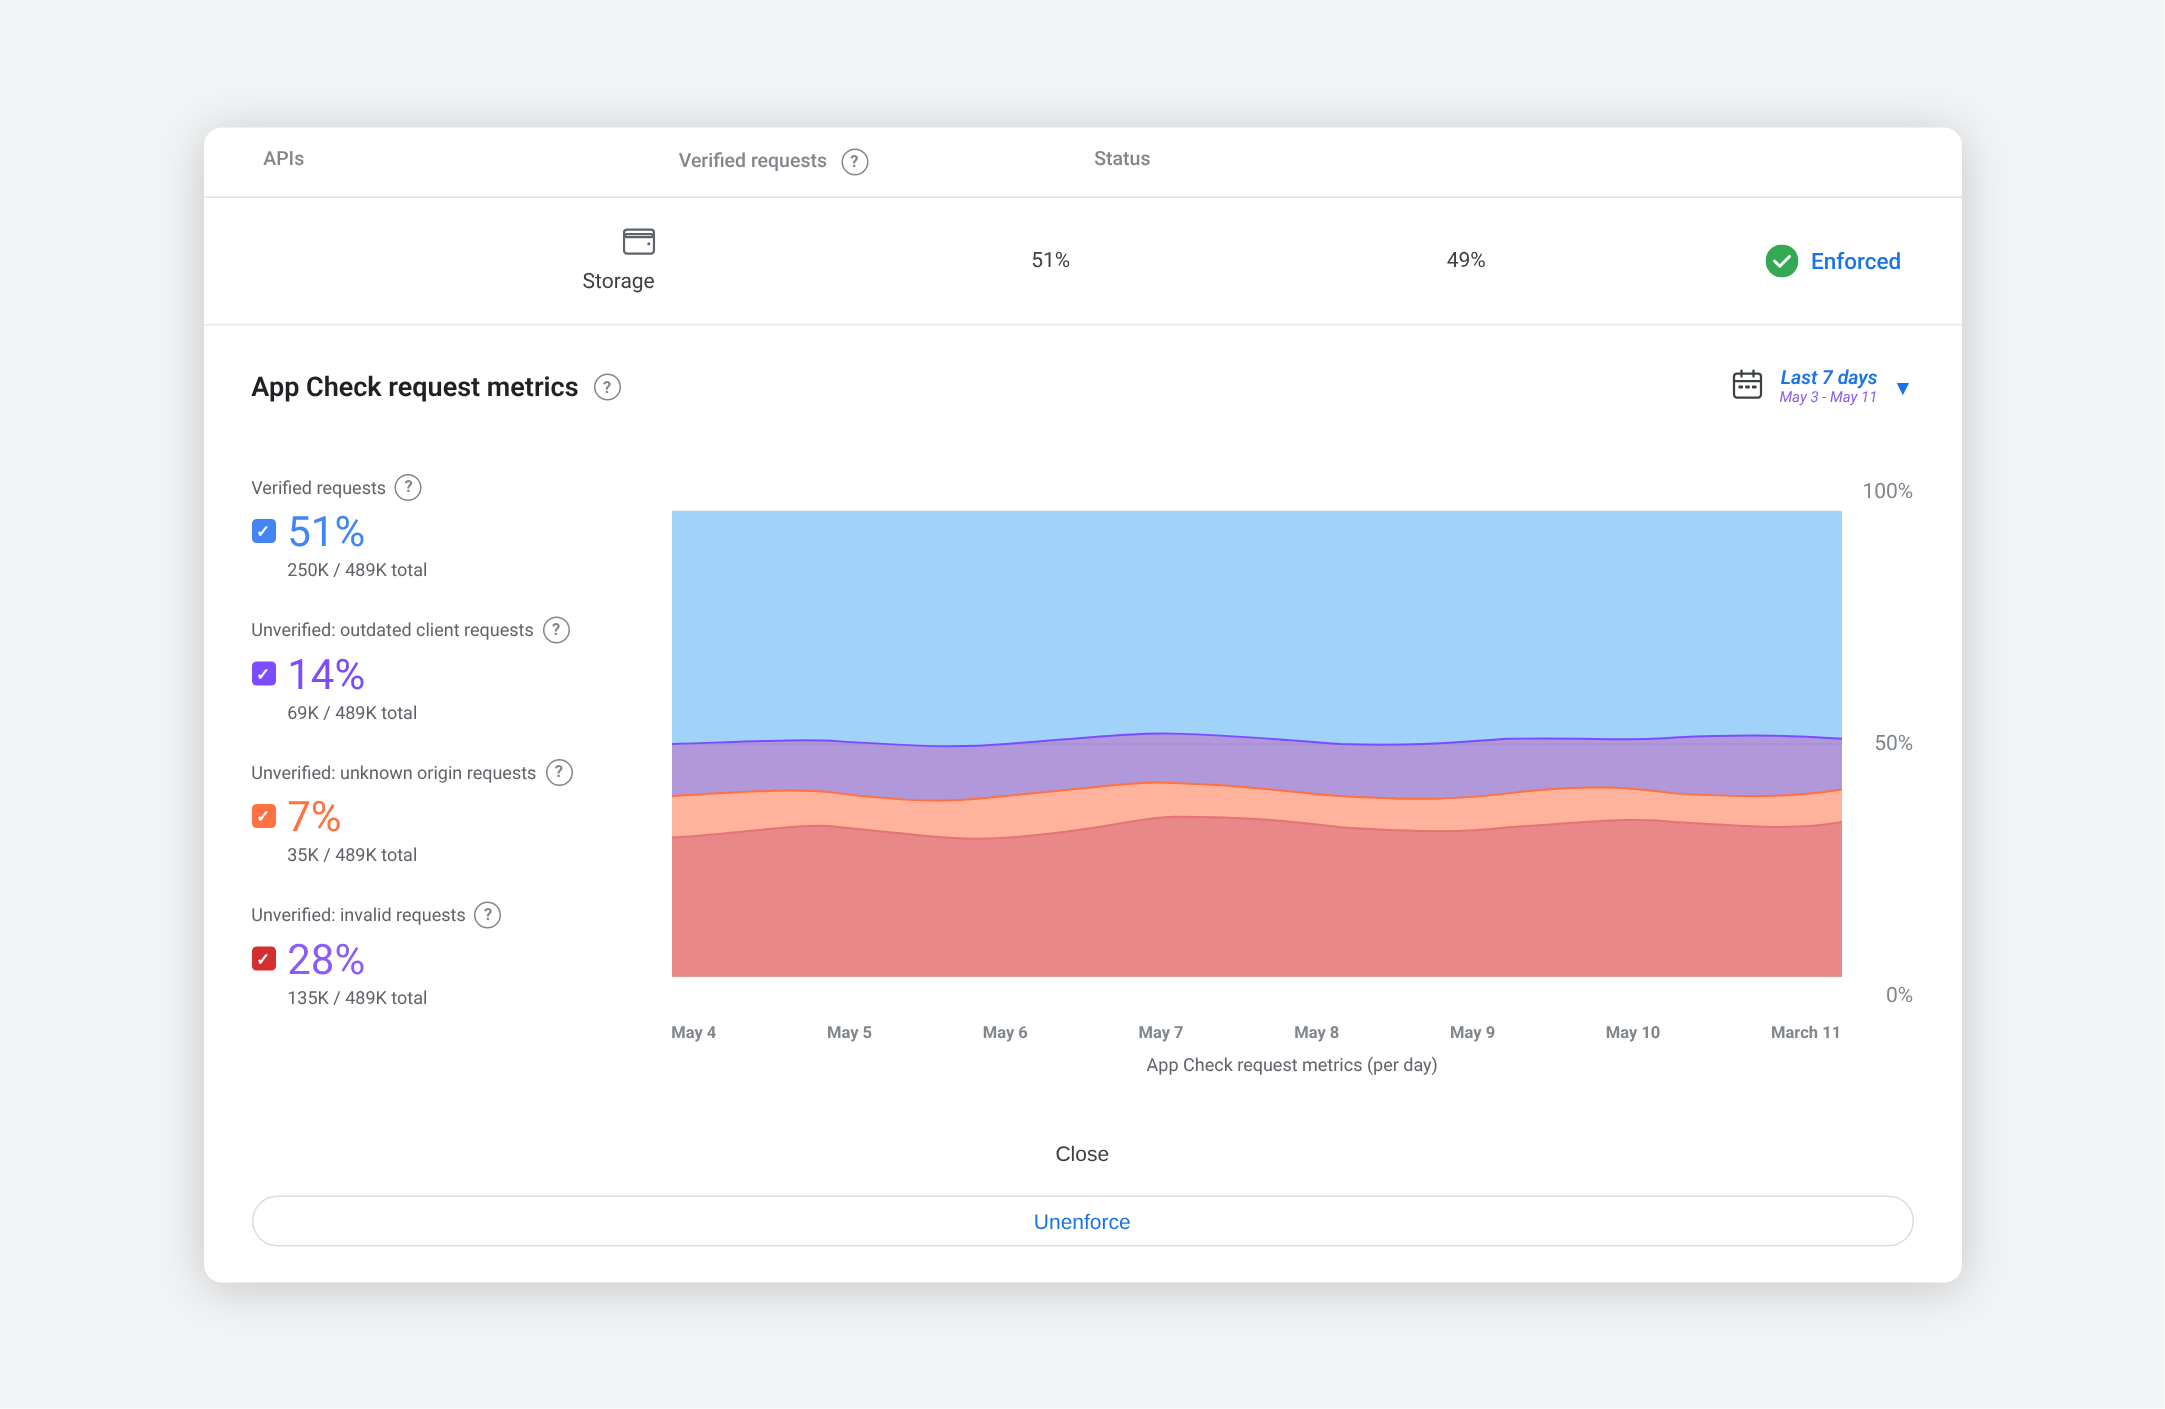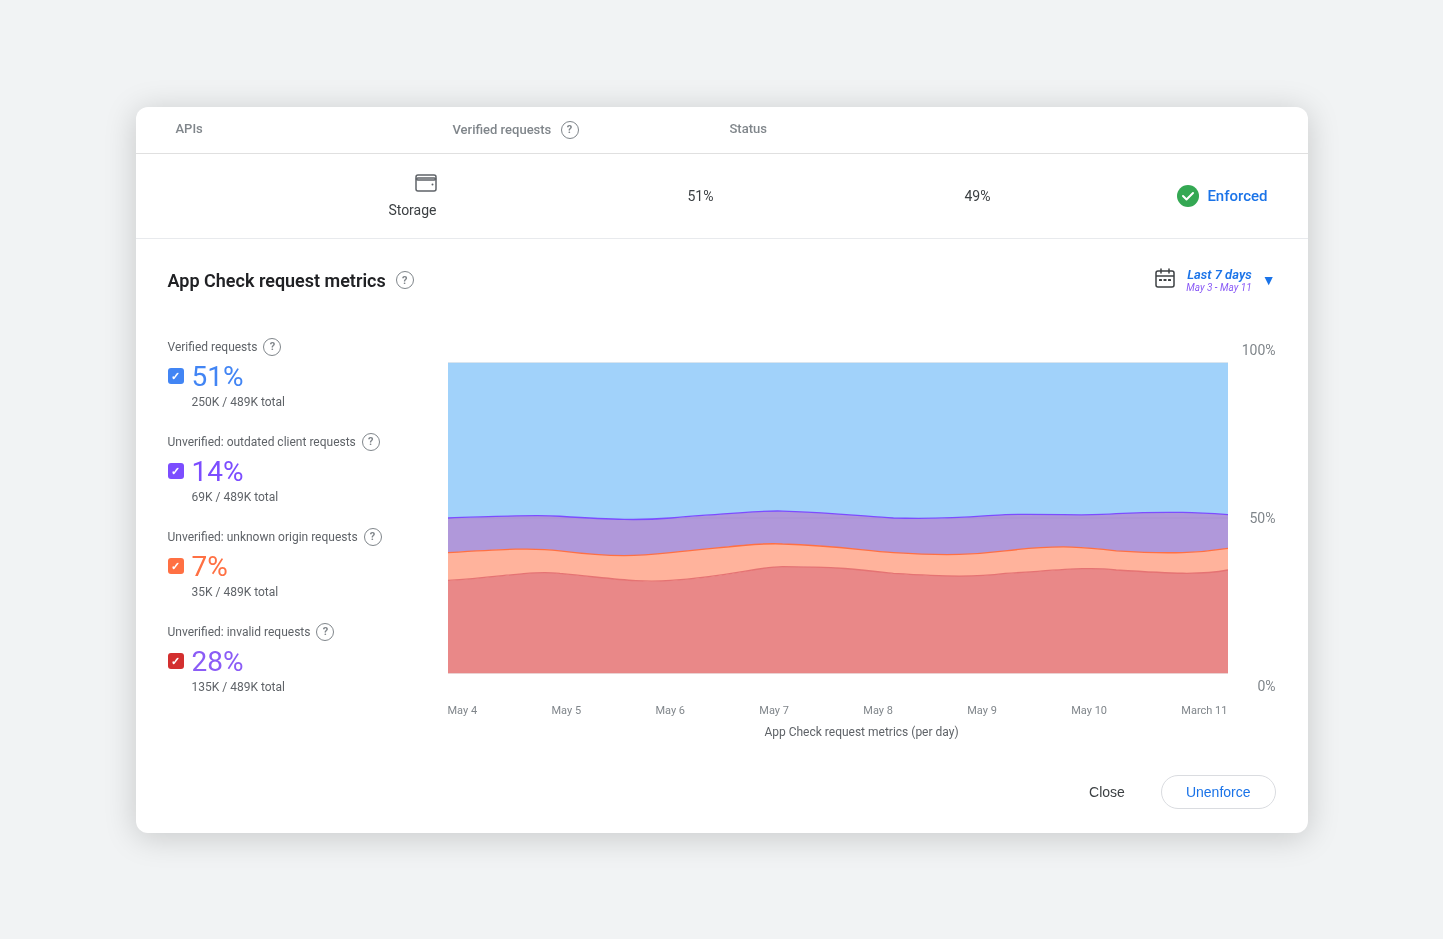--- a/index.html
+++ b/index.html
@@ -218,33 +218,35 @@
     .x-axis-labels {
       display: flex;
       justify-content: space-between;
       padding: 6px 0 0 0;
       width: calc(100% - 48px);
     }
     .x-label {
       font-size: 11px;
       color: #80868b;
       text-align: center;
+      font-weight: bold;
     }
     .chart-caption {
       text-align: center;
       font-size: 12px;
       color: #5f6368;
       margin-top: 8px;
     }
     
     .footer {
       display: flex;
       justify-content: flex-end;
       gap: 12px;
       padding: 16px 32px 24px 32px;
+      flex-direction: column;
     }
     .btn {
       padding: 8px 24px;
       border-radius: 24px;
       font-size: 14px;
       font-weight: 500;
       cursor: pointer;
       border: none;
       outline: none;
     }

